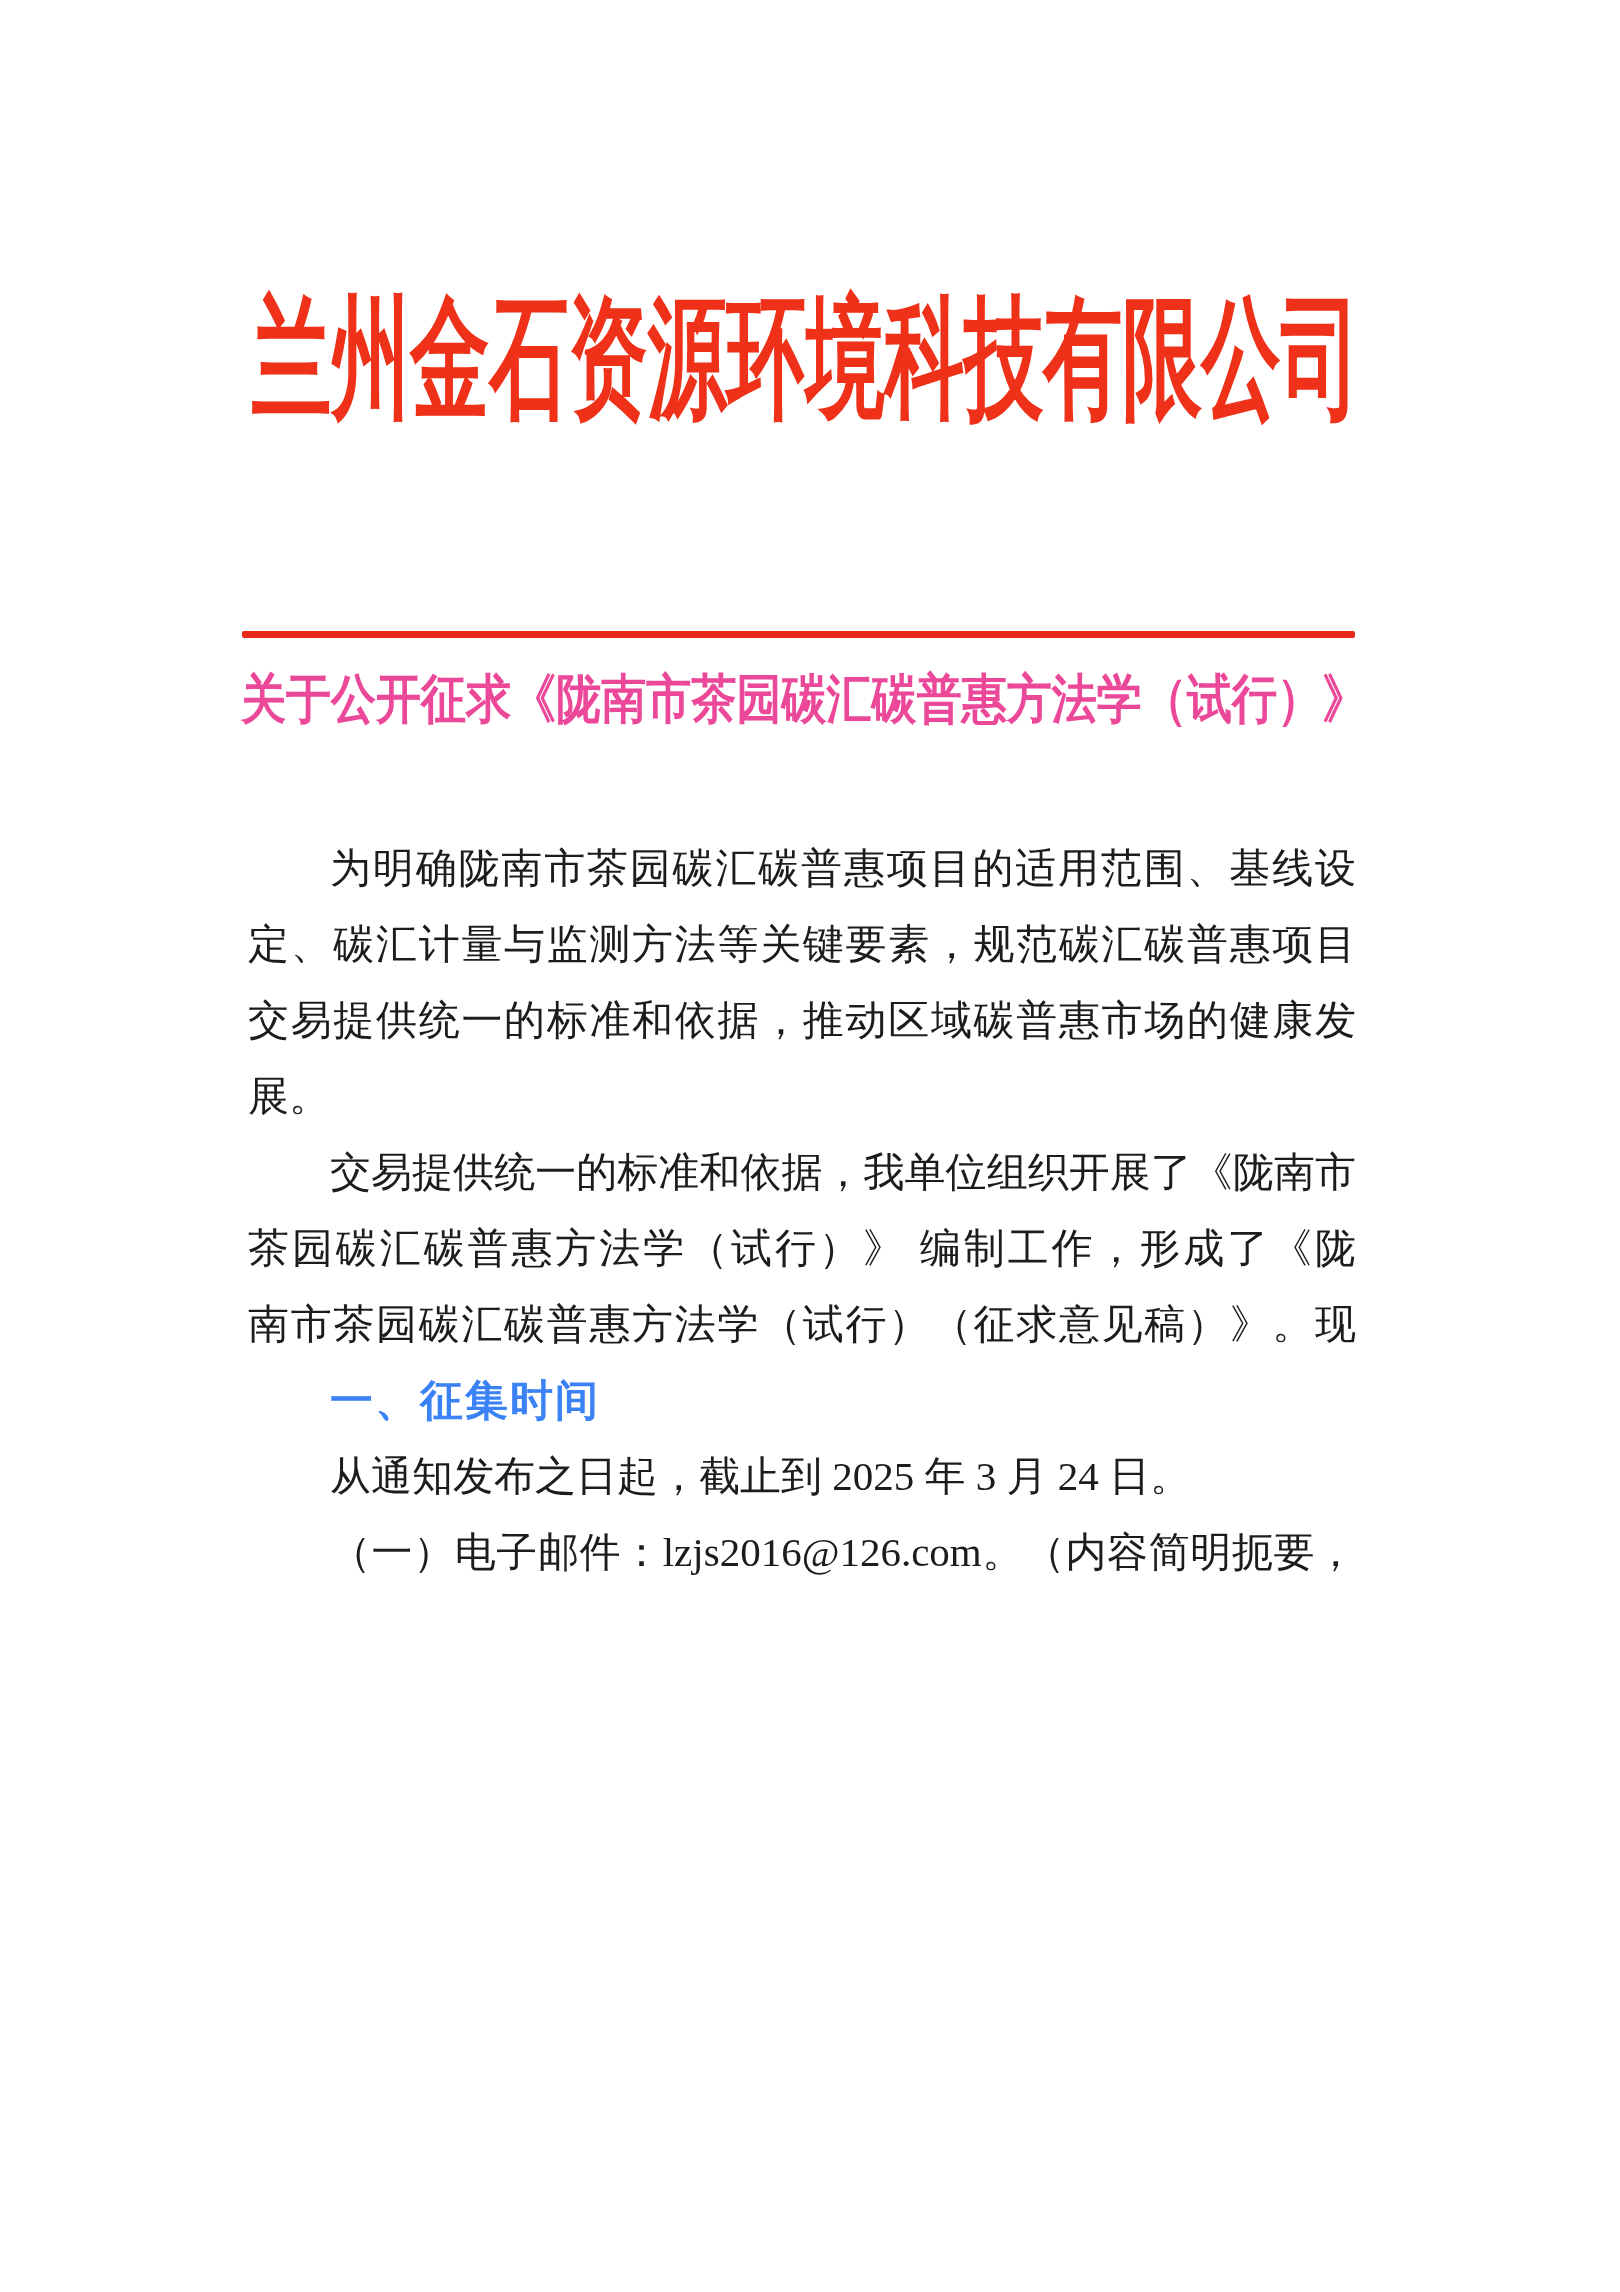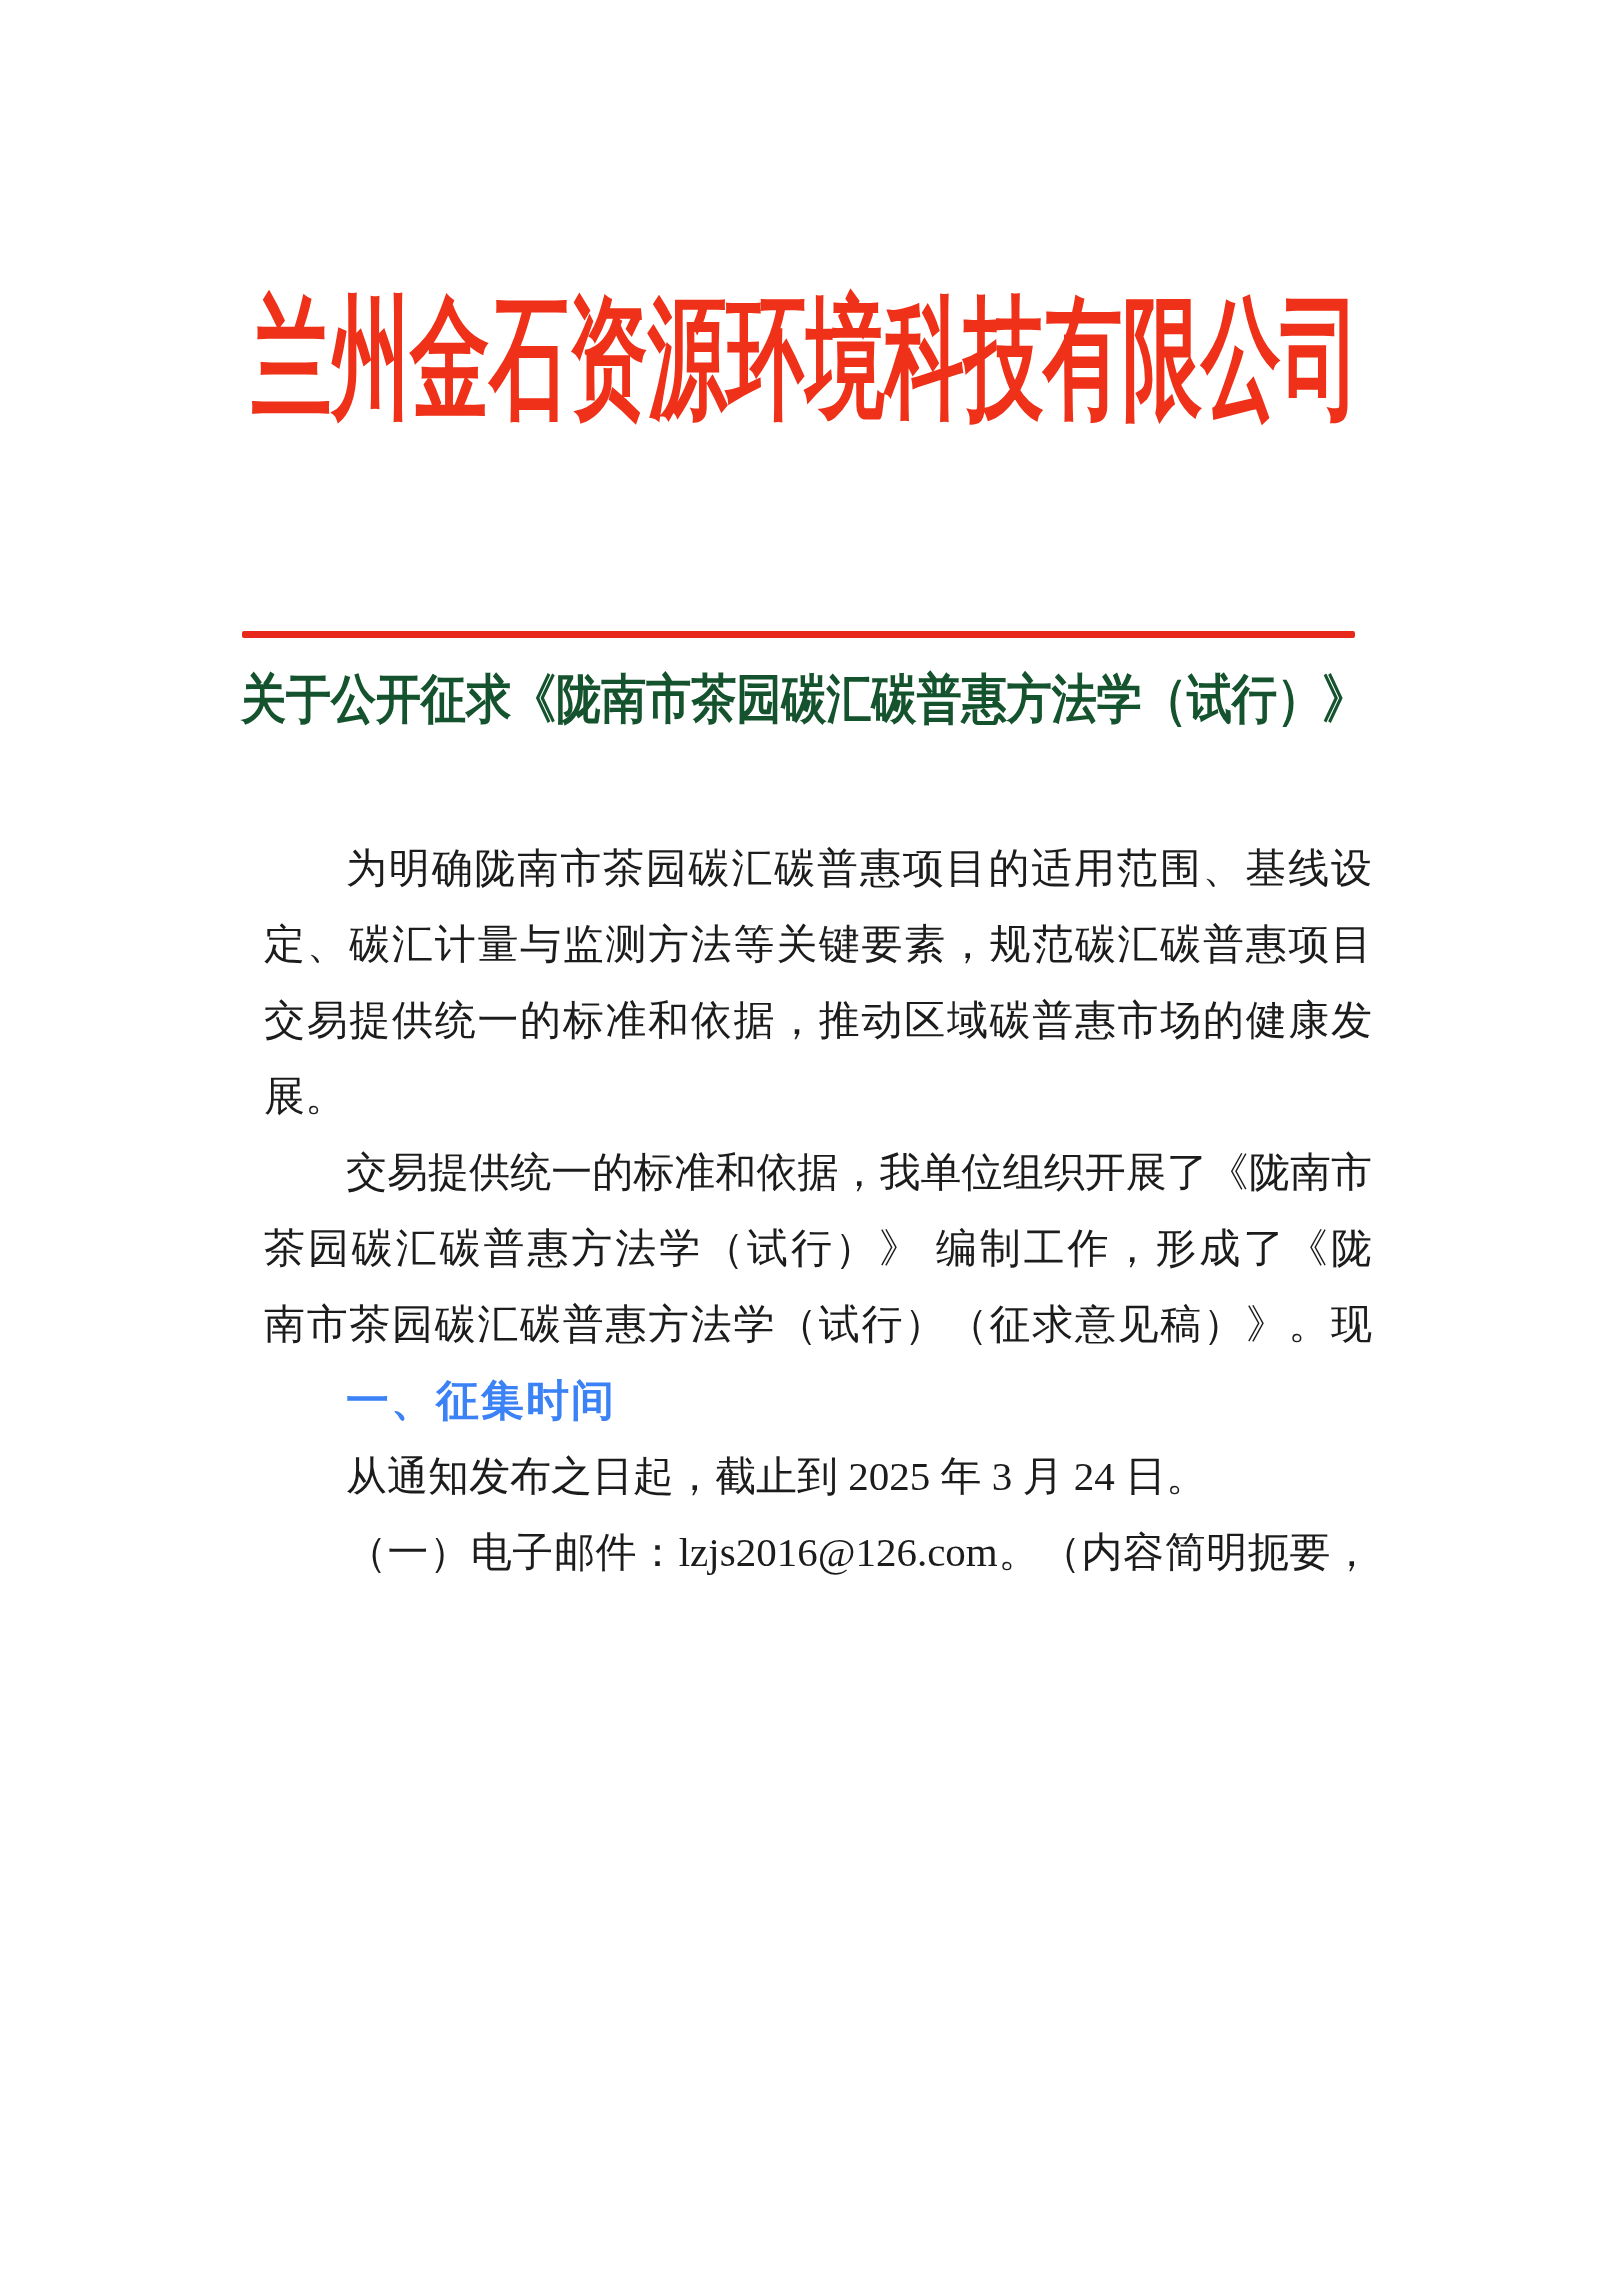--- a/index.html
+++ b/index.html
@@ -20,34 +20,34 @@
   }
 
   
   .red-rule{
     position:absolute;left:242px;top:631px;width:1113px;height:6.9px;
     background:var(--rule-color,#e8281a);border-radius:2px;
   }
 
   
   .title-block{position:absolute;left:250px;top:655px;width:1108px;height:169px;
-               font-weight:bold;color:#14532d;font-family:"Liberation Serif", serif;}
+               font-weight:bold;color:#ec4899;font-family:"Liberation Serif", serif;}
   .title-l1{
     position:absolute;top:14.7px;left:50%;
     transform:translateX(-50%) scaleX(0.85);transform-origin:center;
     white-space:nowrap;font-size:53px;line-height:1.1;
   }
   .title-l2{
     position:absolute;top:97px;left:0;width:100%;
     text-align:center;font-size:53px;line-height:1.1;
   }
 
   
   .body-text{
-    position:absolute;left:264px;top:830px;width:1108px;
+    position:absolute;left:248px;top:830px;width:1108px;
     font-size:41px;line-height:76px;color:#1c1c1c;
   }
   .line{white-space:nowrap;}
   .line.justify{white-space:normal;text-align:justify;text-align-last:justify;}
   .line.indent{padding-left:82px;}
   .line.heading{
     font-family:"Liberation Sans", sans-serif;font-weight:bold;
     font-size:43px;color:#3b82f6;letter-spacing:2px;white-space:nowrap;
   }
 </style>

